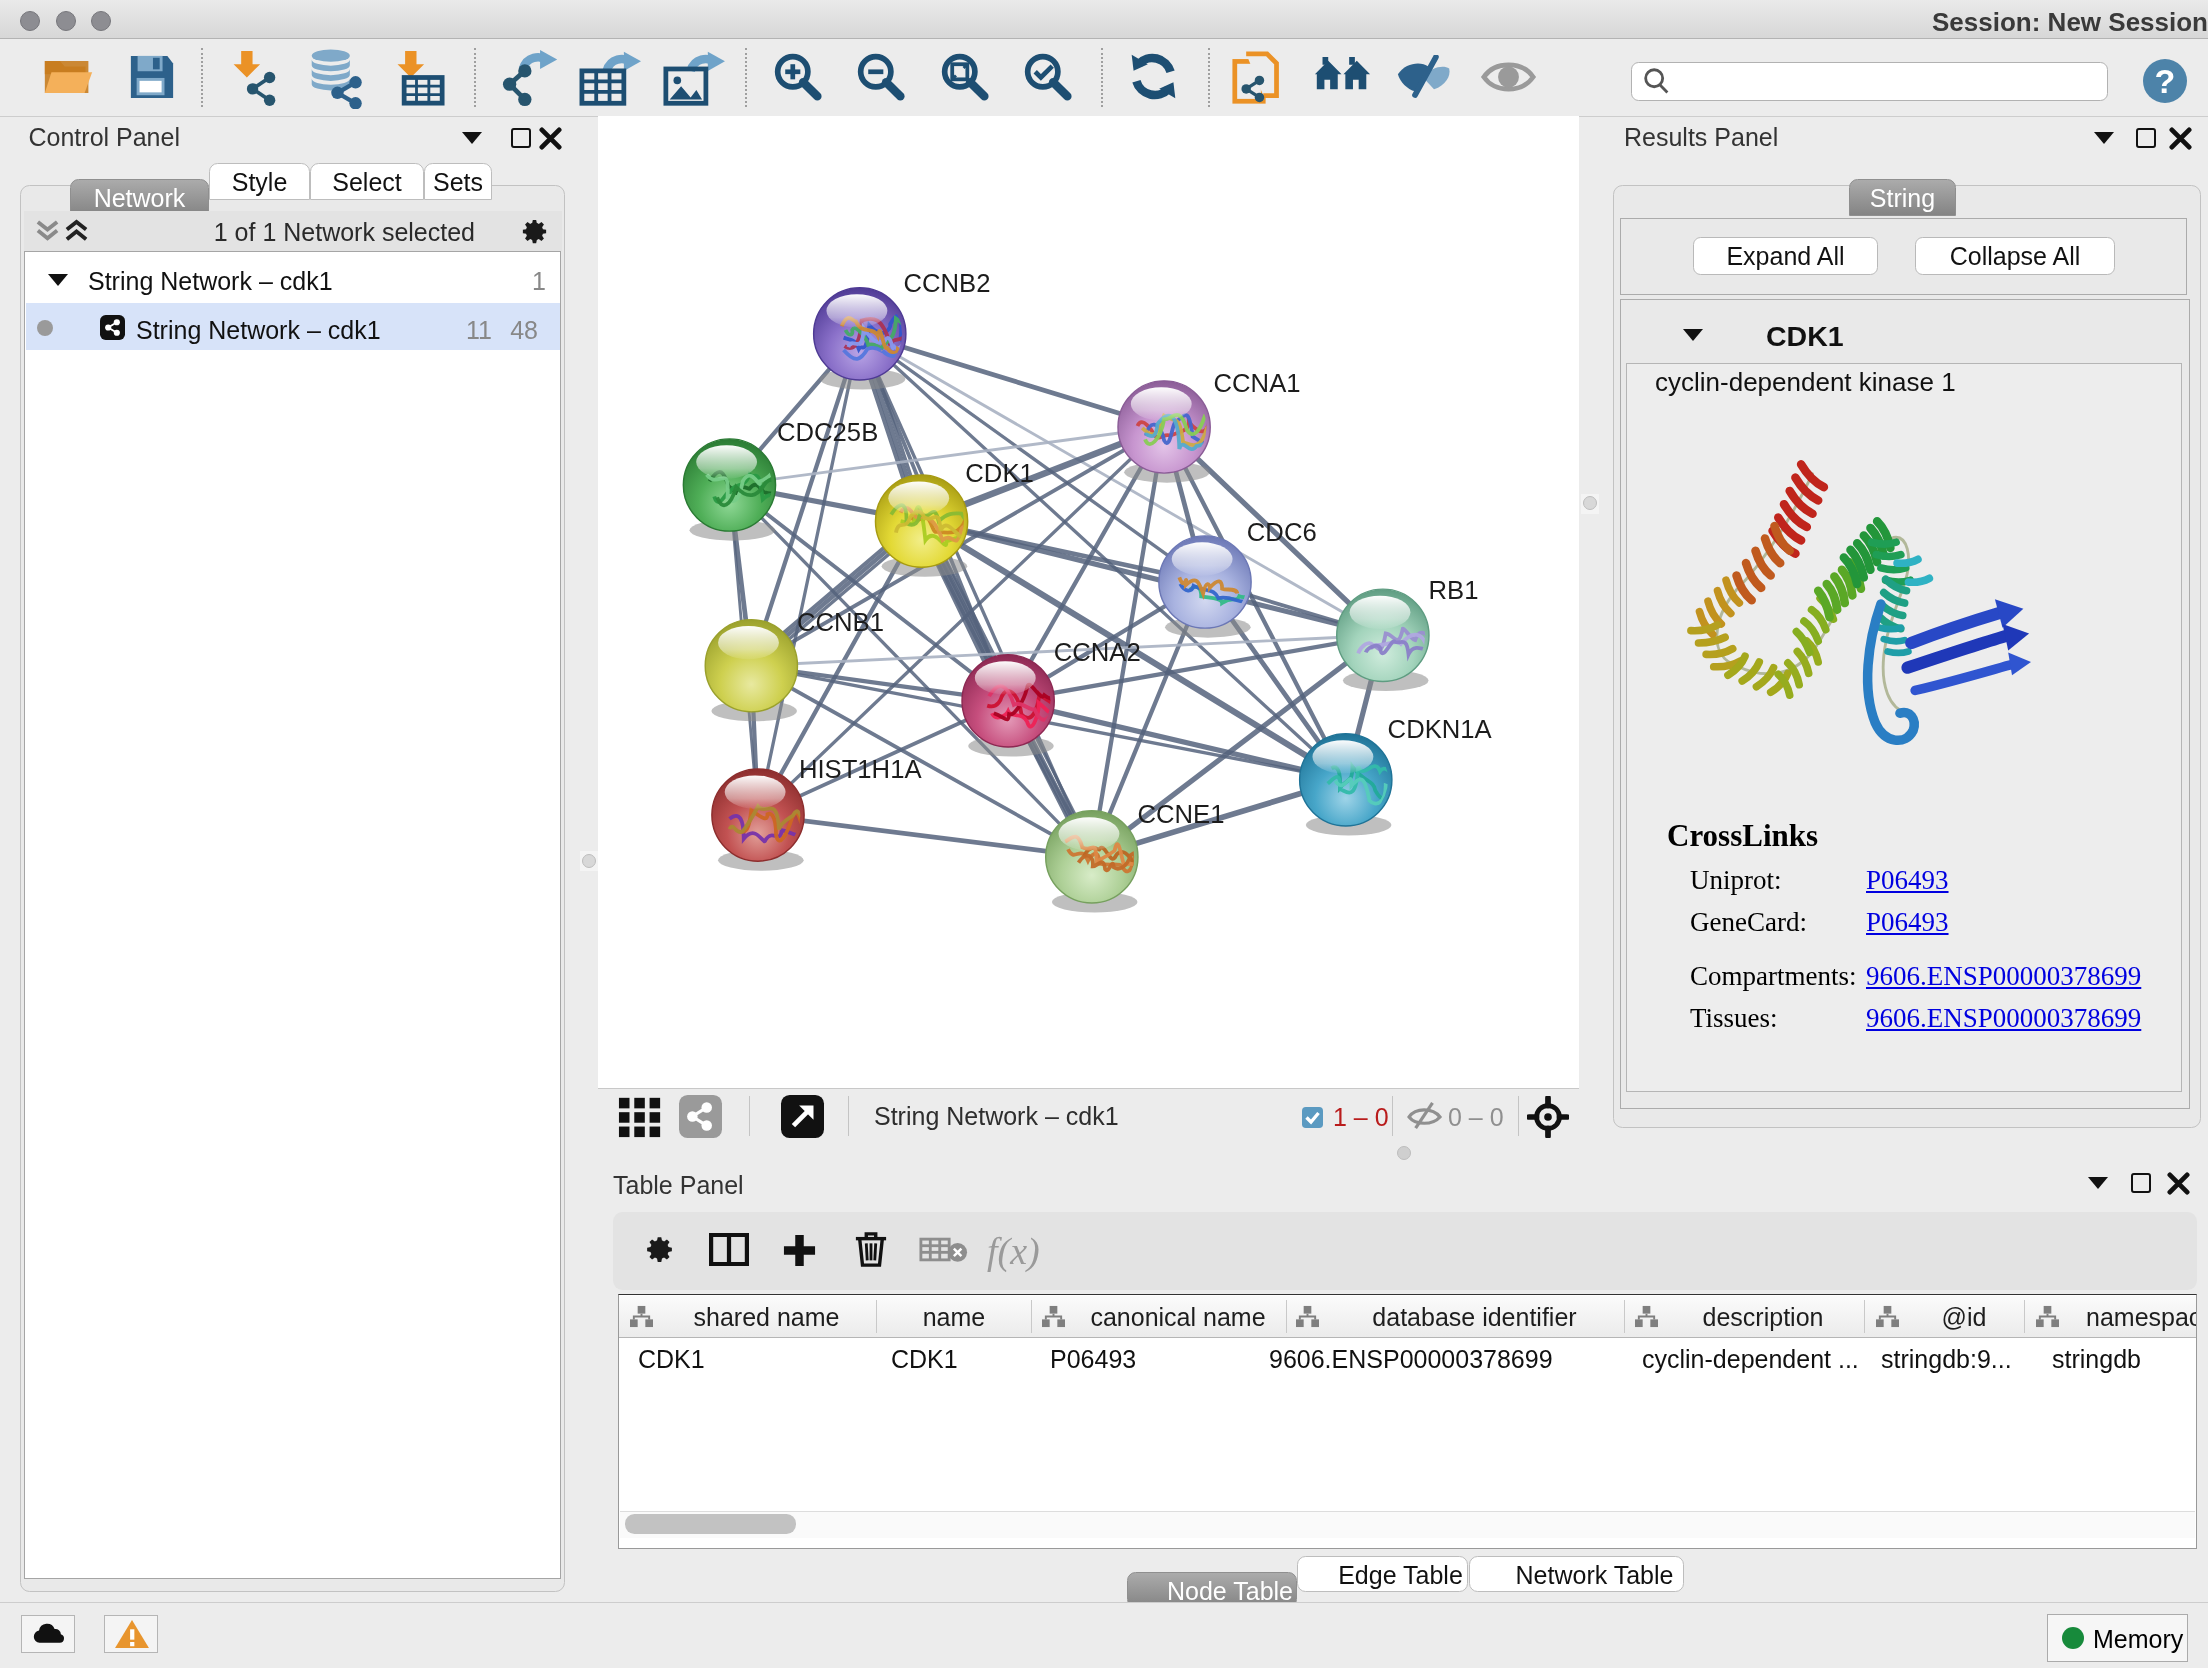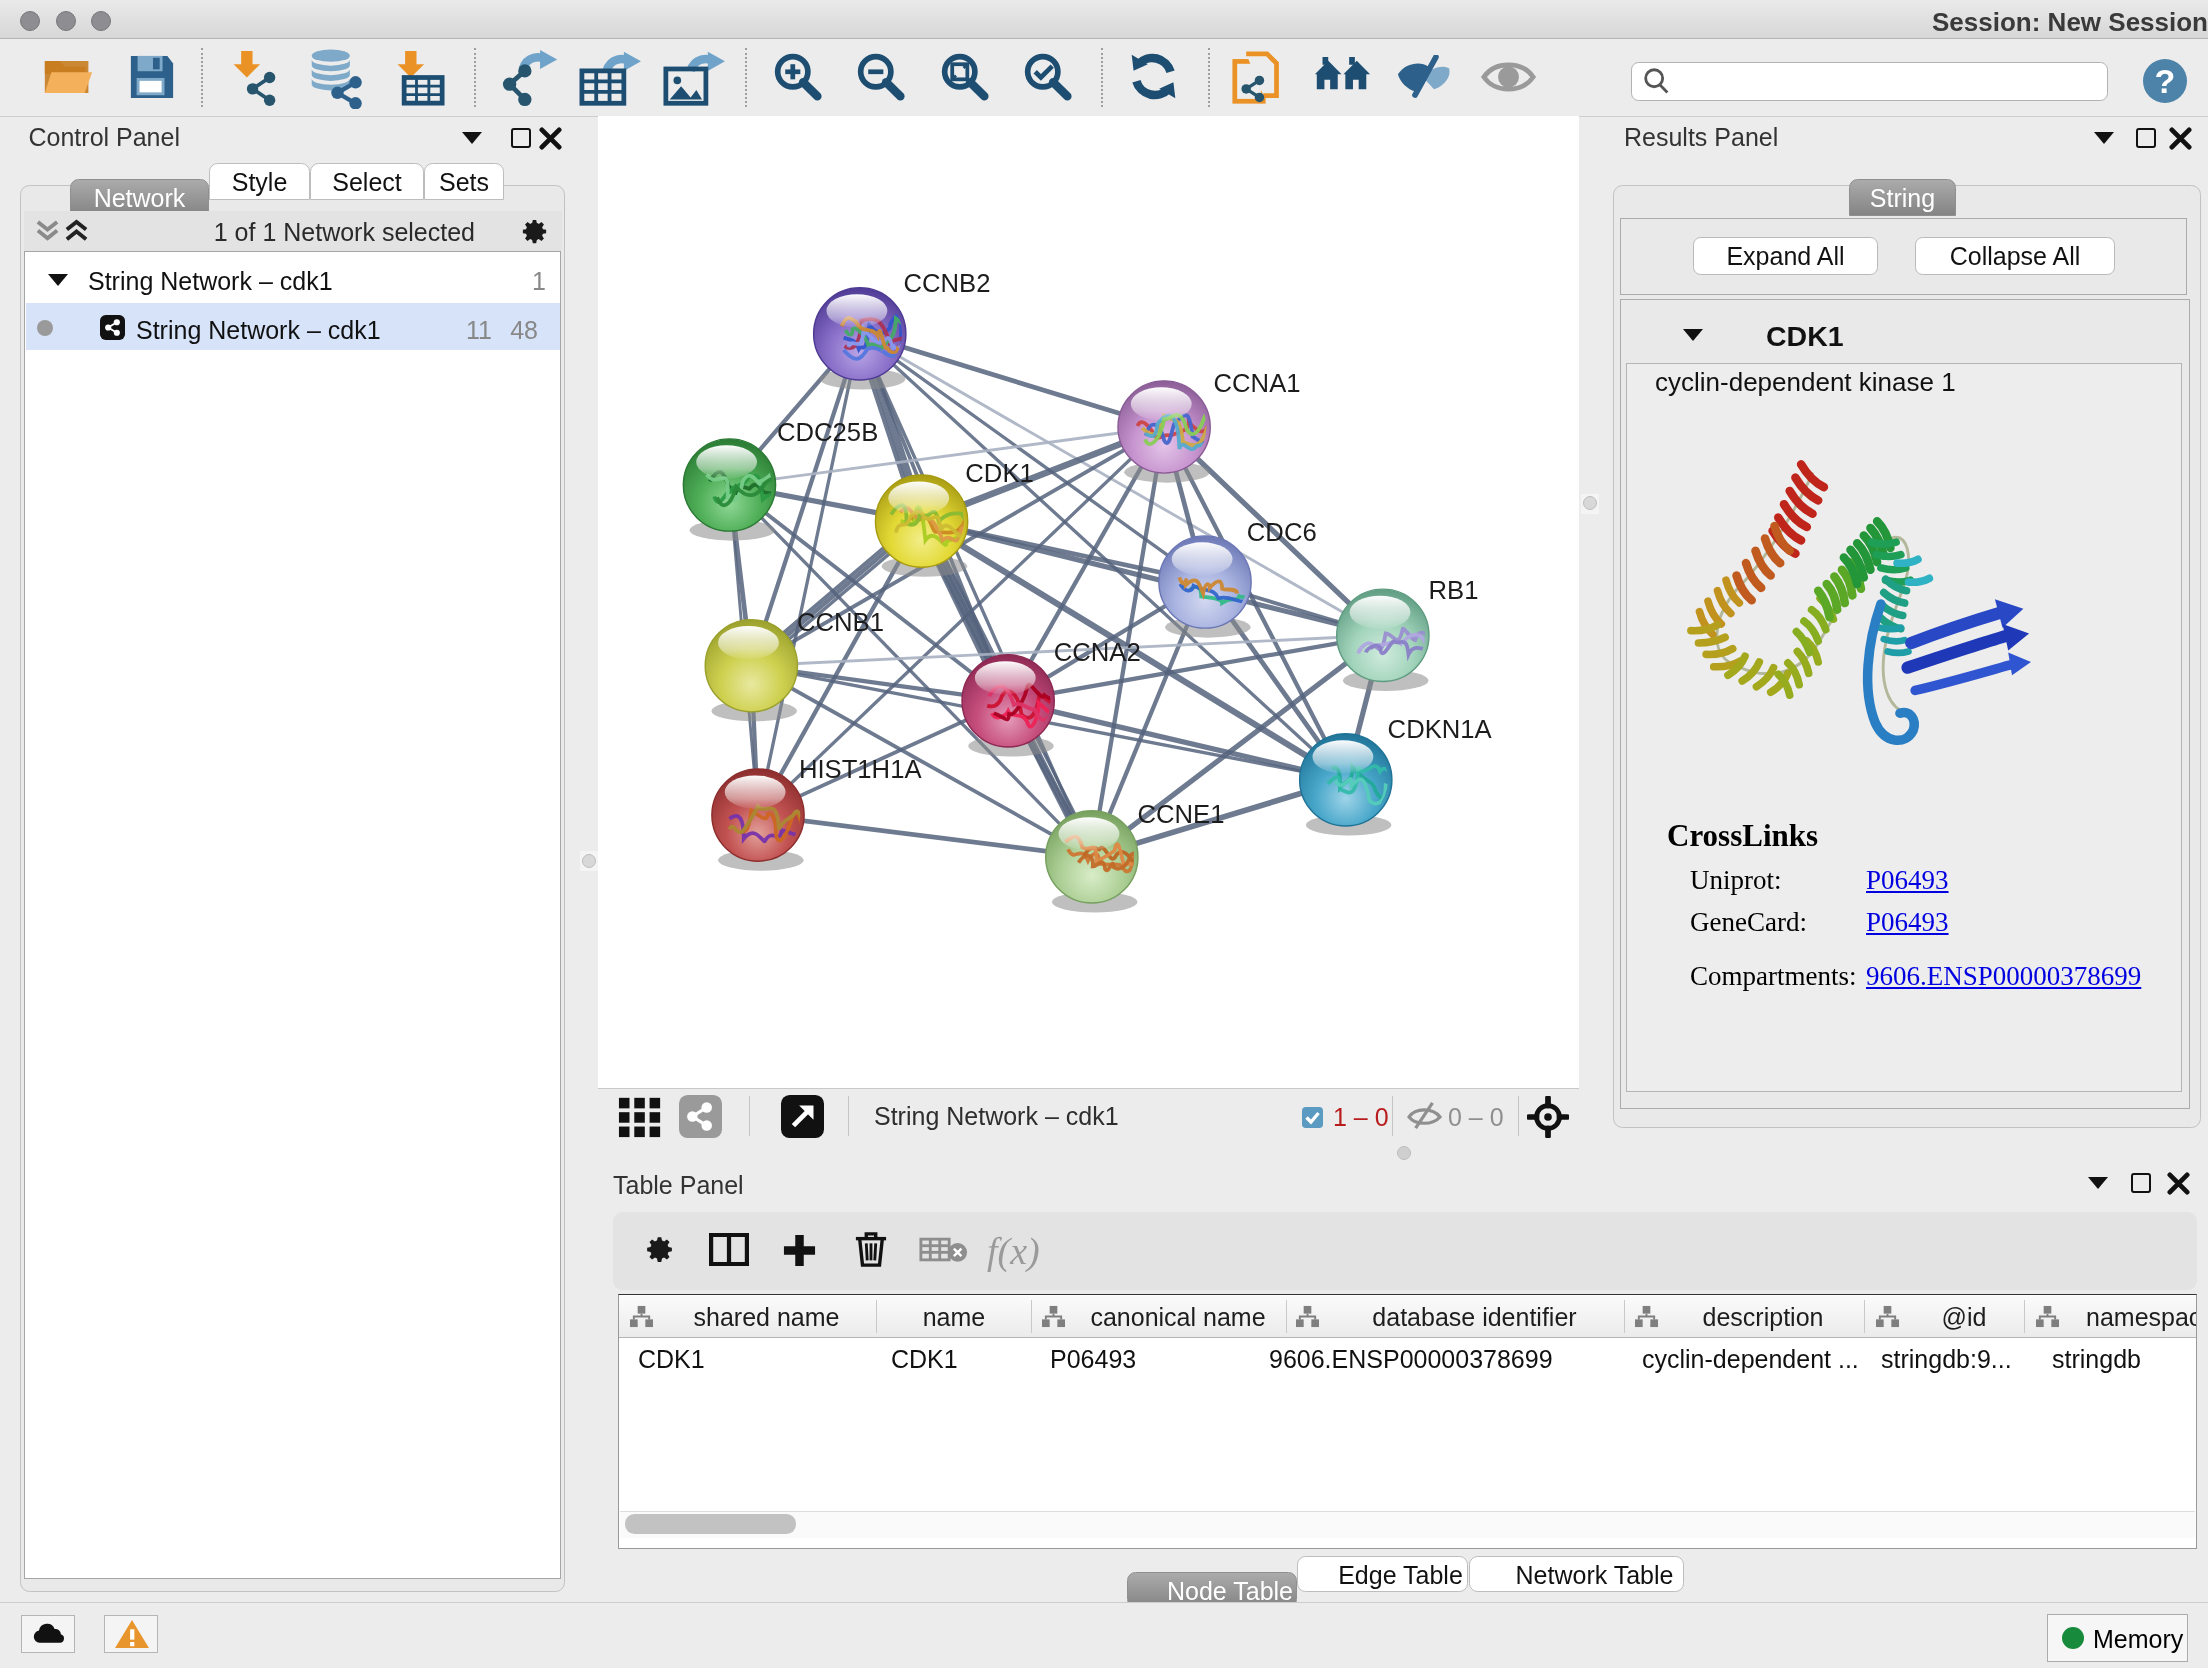--- a/index.html
+++ b/index.html
@@ -208,21 +208,21 @@
 <div class="abs" style="left:511px;top:128px;width:16px;height:16px;border:2.9px solid #111;border-radius:2.9px;"></div>
 <svg class="abs" style="left:539px;top:127px;" width="23" height="23" viewBox="0 0 24 24">
     <path d="M3 3 L21 21 M21 3 L3 21" stroke="#111" stroke-width="5" stroke-linecap="round"></path>
   </svg>
 
 <div class="abs" style="left:20px;top:185px;width:543px;height:1405px;background:#e9e9e9;border:1px solid #c2c2c2;border-radius:9.5px;"></div>
 
 <div class="tab tabsel" style="left:70px;top:163px;width:139px;height:37px;line-height:37px;">Network</div>
 <div class="tab" style="left:209px;top:163px;width:101px;height:37px;line-height:37px;">Style</div>
 <div class="tab" style="left:310px;top:163px;width:114px;height:37px;line-height:37px;">Select</div>
-<div class="tab" style="left:424px;top:163px;width:80px;height:37px;line-height:37px;">Sets</div>
+<div class="tab" style="left:424px;top:163px;width:68px;height:37px;line-height:37px;">Sets</div>
 
 <div class="abs" style="left:24px;top:211px;width:538px;height:40px;background:#e3e3e3;"></div>
 <svg class="abs" style="left:34px;top:219px;" width="27" height="25" viewBox="0 0 28 26">
     <path d="M4 3 L14 11 L24 3 M4 12 L14 20 L24 12" fill="none" stroke="#8a8a8a" stroke-width="4"></path>
   </svg>
 <svg class="abs" style="left:63px;top:219px;" width="27" height="25" viewBox="0 0 28 26">
     <path d="M4 11 L14 3 L24 11 M4 21 L14 13 L24 21" fill="none" stroke="#222" stroke-width="4"></path>
   </svg>
 <div class="abs" style="left:114px;top:218px;width:361px;text-align:right;font-size:25px;color:#2a2a2a;">1 of 1 Network selected</div>
 <svg class="abs" style="left:519px;top:216px;" width="31" height="31" viewBox="0 0 24 24">
@@ -856,20 +856,21 @@
 <path fill="#1f38b8" stroke="none" d="M350 186 L378 196 L356 214z"></path>
 <path fill="#3055d0" stroke="none" d="M356 216 L380 226 L360 240z"></path>
 </g>
     </svg>
   </div>
 <div class="abs" style="left:1667px;top:818px;font-size:31px;font-weight:bold;color:#000;font-family:'Liberation Serif',serif;">CrossLinks</div>
 <div id="xlinks" class="abs" style="left:1690px;top:859px;width:504px;font-family:'Liberation Serif',serif;font-size:27px;color:#000;line-height:42px;">
 <div><span style="display:inline-block;width:176px;">Uniprot:</span><span style="color:#0000e0;text-decoration:underline;">P06493</span></div>
 <div><span style="display:inline-block;width:176px;">GeneCard:</span><span style="color:#0000e0;text-decoration:underline;">P06493</span></div>
 <div><span style="display:inline-block;width:176px;margin-top:12px;">Compartments:</span><span style="color:#0000e0;text-decoration:underline;">9606.ENSP00000378699</span></div>
+<div><span style="display:inline-block;width:176px;">Tissues:</span><span style="color:#0000e0;text-decoration:underline;">9606.ENSP00000378699</span></div>
 </div>
 
 <div class="abs" style="left:0;top:1602px;width:2208px;height:67px;background:#ececec;border-top:1px solid #cdcdcd;"></div>
 <div class="abs" style="left:21px;top:1615px;width:54px;height:38px;background:#f4f4f4;border:1px solid #b5b5b5;box-sizing:border-box;">
 <svg width="38" height="28.5" viewBox="0 0 40 30" style="margin:3.8px 0 0 7.6px;">
       <path fill="#111" d="M10 24 a6.5 6.5 0 0 1 -0.5 -12.9 a8.5 8.5 0 0 1 16.4 -1.6 a5.6 5.6 0 0 1 6.6 5.5 a4.6 4.6 0 0 1 -1 9z"></path>
     </svg>
 </div>
 <div class="abs" style="left:104px;top:1615px;width:54px;height:38px;background:#f4f4f4;border:1px solid #b5b5b5;box-sizing:border-box;">
 <svg width="38" height="32" viewBox="0 0 40 34" style="margin:1.9px 0 0 7.6px;">

